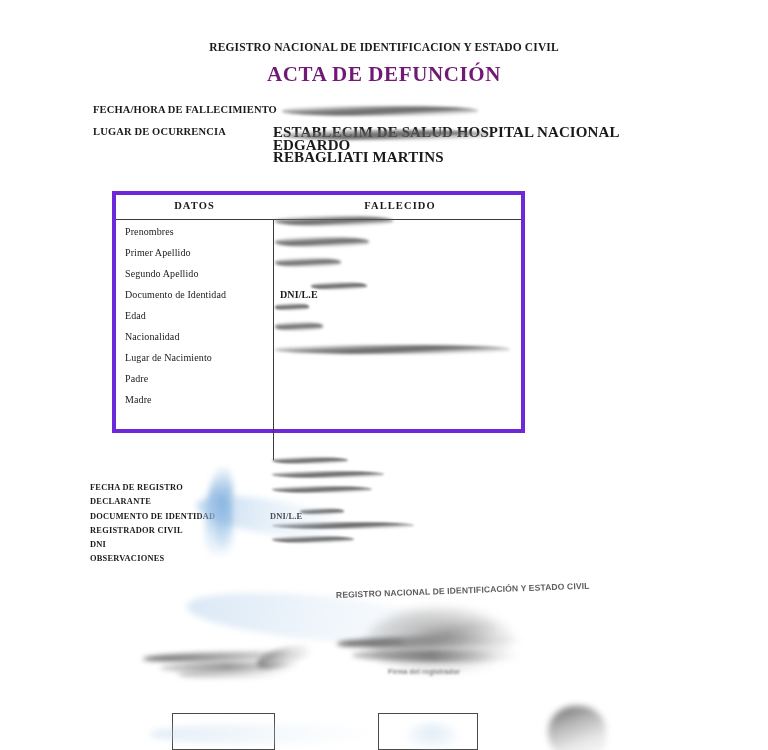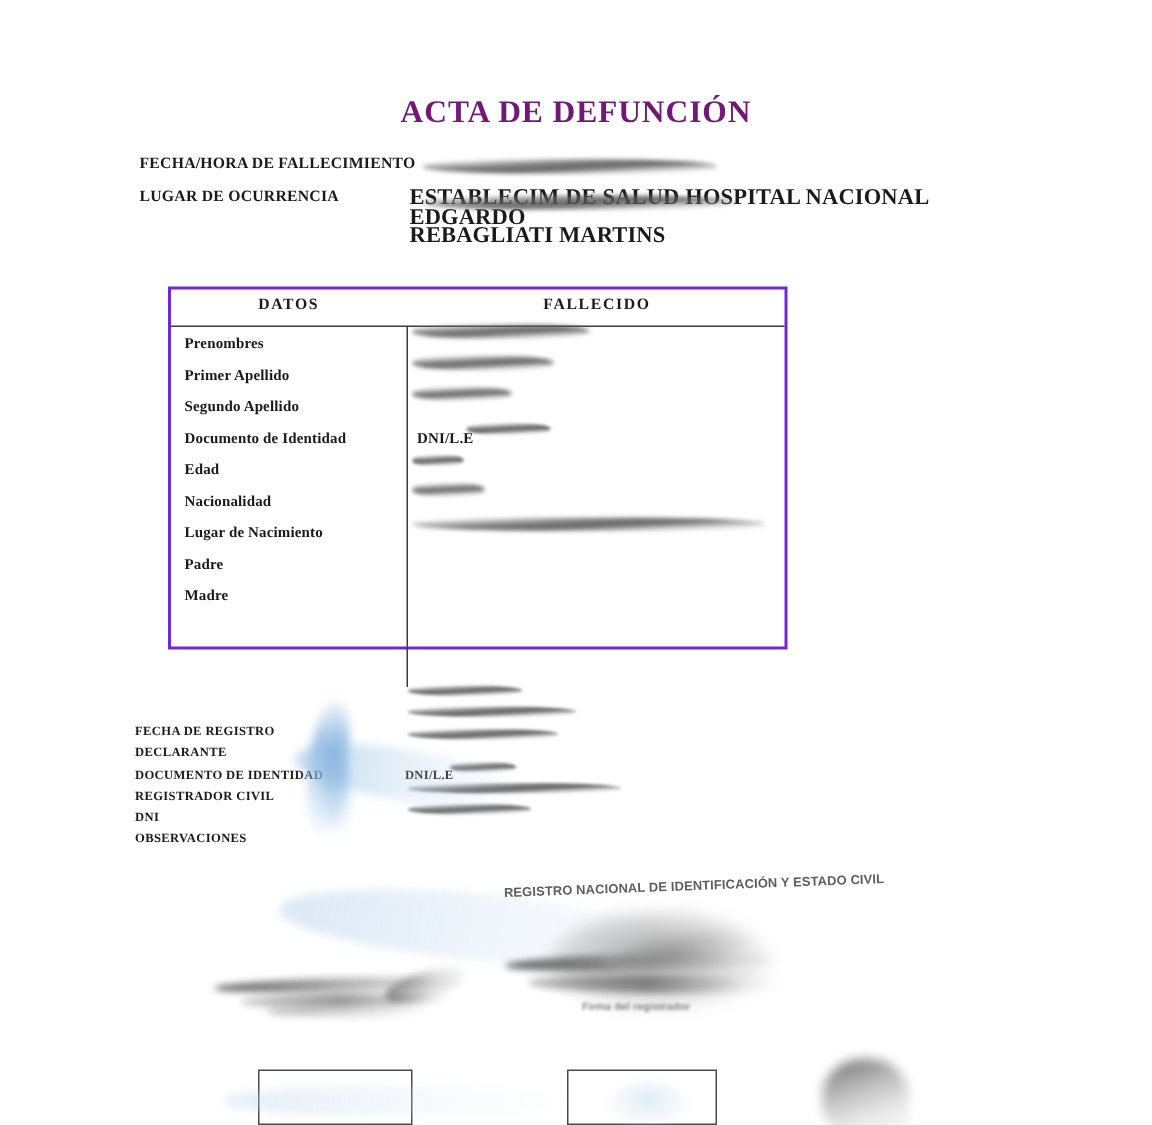--- a/index.html
+++ b/index.html
@@ -94,21 +94,21 @@
     filter: blur(1.15px);
   }
 
   
   #main-table {
     position: absolute;
     left: 112px;
     top: 191px;
     width: 413px;
     height: 242px;
-    border: 2px solid #6d28d9;
+    border: 4px solid #6d28d9;
     box-sizing: border-box;
   }
   .tbl-head {
     position: relative;
     height: 24px;
     border-bottom: 1px solid #3b3b3b;
   }
   .tbl-head .cell-datos,
   .tbl-head .cell-fallecido {
     position: absolute;
@@ -131,21 +131,21 @@
     background: #3b3b3b;
   }
   .tbl-body {
     position: relative;
     height: 216px;
   }
   .tr-label {
     position: absolute;
     left: 9px;
     font-size: 10px;
-    font-weight: bold;
+    font-weight: normal;
     letter-spacing: 0.1px;
     white-space: nowrap;
     color: #1a1a1a;
   }
   .tr-value {
     position: absolute;
     left: 164px;
     font-size: 10px;
     font-weight: bold;
     letter-spacing: 0.1px;
@@ -255,20 +255,21 @@
         rgba(255,255,255,0) 100%);
     filter: blur(3.4px);
     pointer-events: none;
   }
 </style>
 </head>
 <body>
 
 <div id="page">
 
+  <div class="org-line">REGISTRO NACIONAL DE IDENTIFICACION Y ESTADO CIVIL</div>
   <div class="doc-title">ACTA DE DEFUNCIÓN</div>
 
   <div class="top-fields">
     <div class="tf-row">
       <span class="tf-label">FECHA/HORA DE FALLECIMIENTO</span>
       <span class="tf-value"></span>
     </div>
     <div class="tf-row">
       <span class="tf-label">LUGAR DE OCURRENCIA</span>
       <span class="tf-value">ESTABLECIM DE SALUD HOSPITAL NACIONAL EDGARDO

